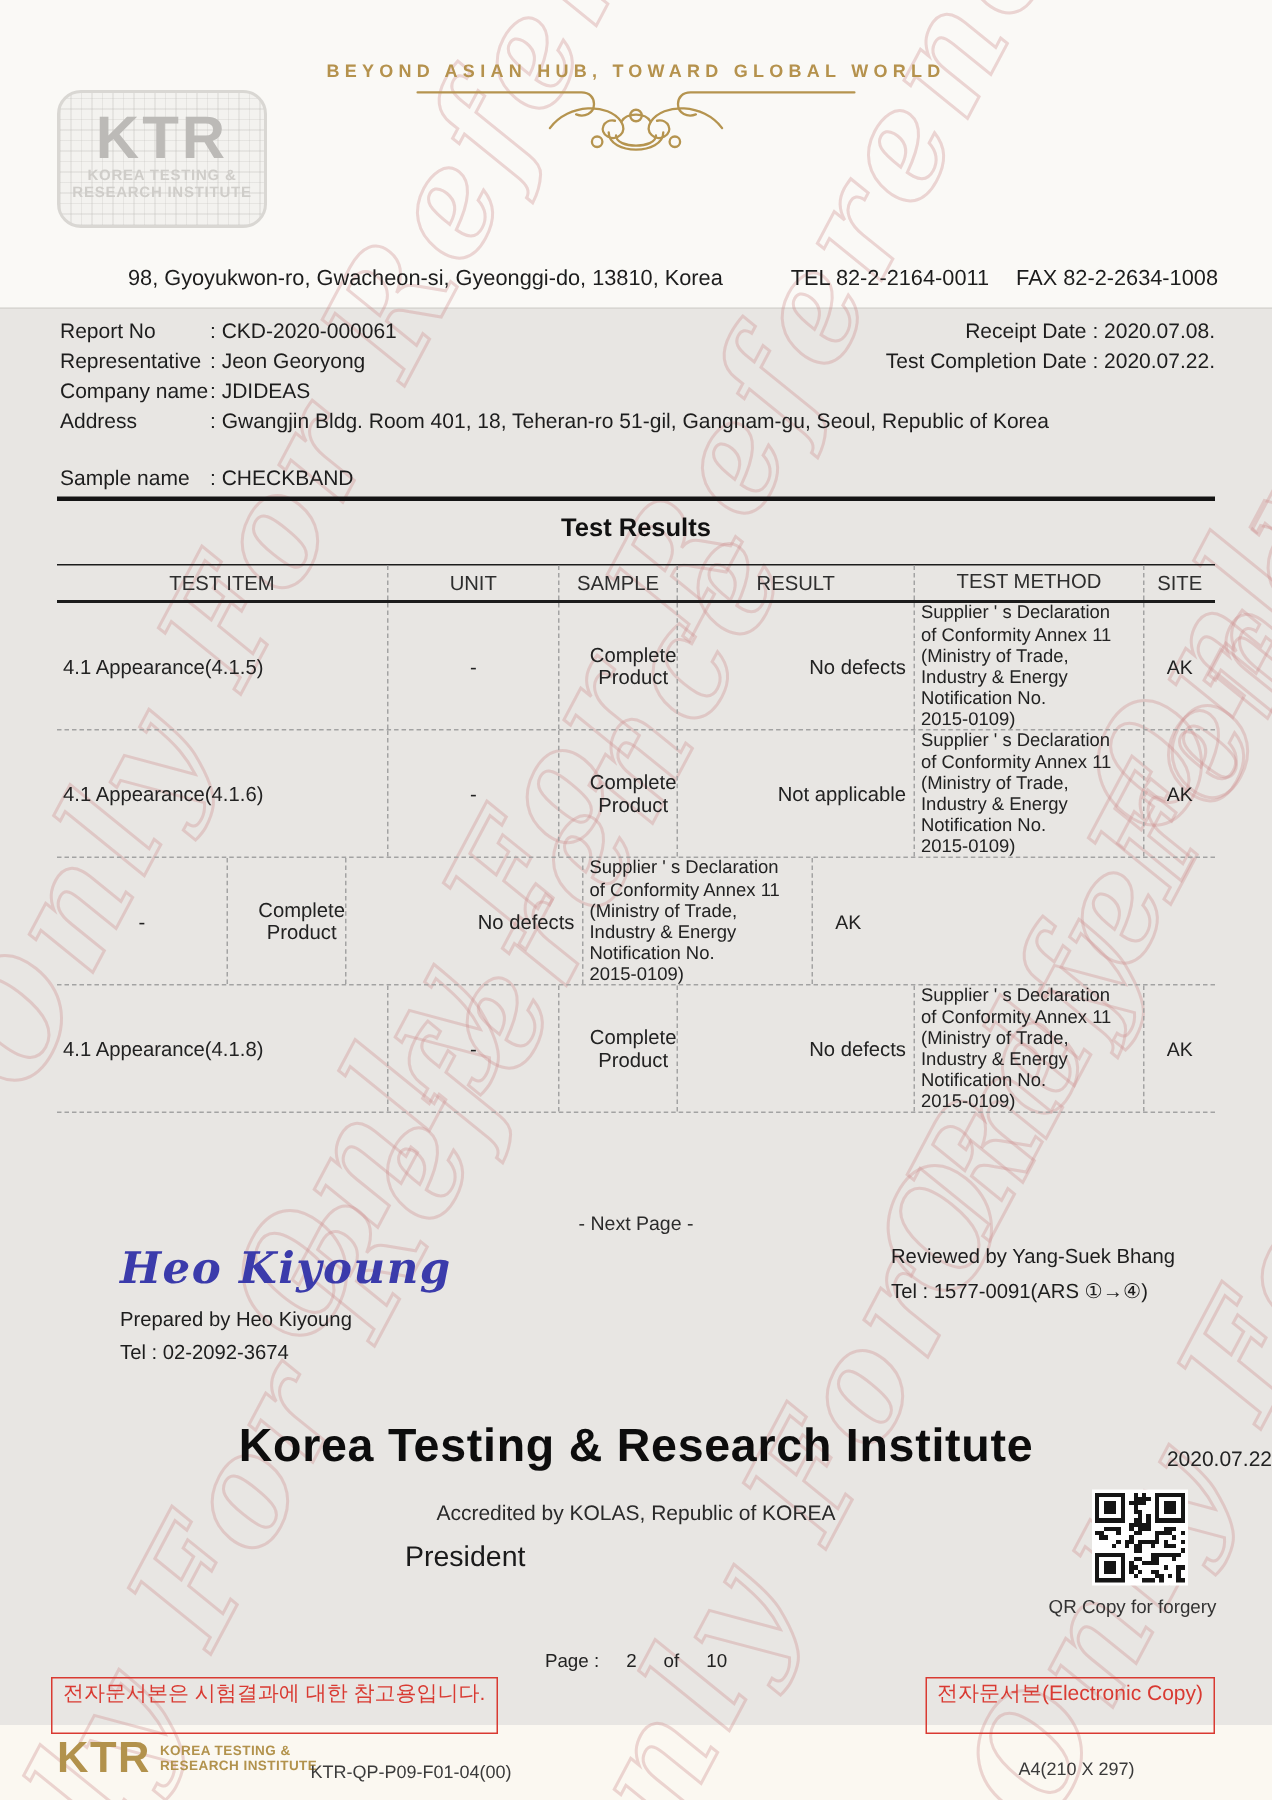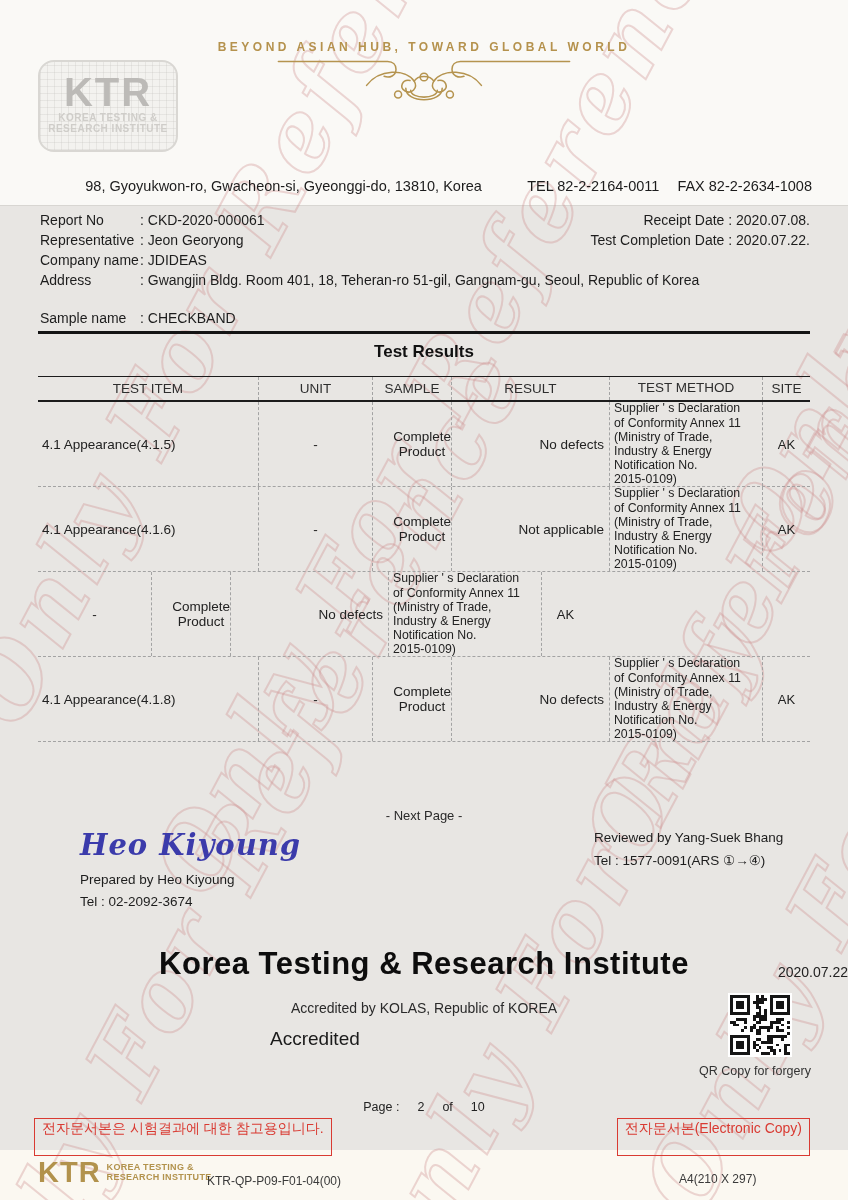--- a/index.html
+++ b/index.html
@@ -241,21 +241,21 @@
       <div class="sig-tel">Tel : 02-2092-3674</div>
     </div>
     <div class="sig sig-right">
       <div class="sig-by">Reviewed by Yang-Suek Bhang</div>
       <div class="sig-tel">Tel : 1577-0091(ARS ①→④)</div>
     </div>
 
     <div class="doc-date">2020.07.22</div>
     <div class="inst-name">Korea Testing &amp; Research Institute</div>
     <div class="inst-accr">Accredited by KOLAS, Republic of KOREA</div>
-    <div class="inst-pres">Accredited</div>
+    <div class="inst-pres">President</div>
 
     <div class="qr-wrap">
       <svg id="qr-svg" width="60" height="60" viewBox="0 0 21 21" shape-rendering="crispEdges">
           <rect x="0" y="0" width="21" height="21" fill="#ffffff"></rect>
           <rect x="9" y="0" width="1" height="1" fill="#151515"></rect>
           <rect x="11" y="0" width="1" height="1" fill="#151515"></rect>
           <rect x="9" y="1" width="1" height="1" fill="#151515"></rect>
           <rect x="10" y="1" width="1" height="1" fill="#151515"></rect>
           <rect x="11" y="1" width="1" height="1" fill="#151515"></rect>
           <rect x="12" y="1" width="1" height="1" fill="#151515"></rect>

